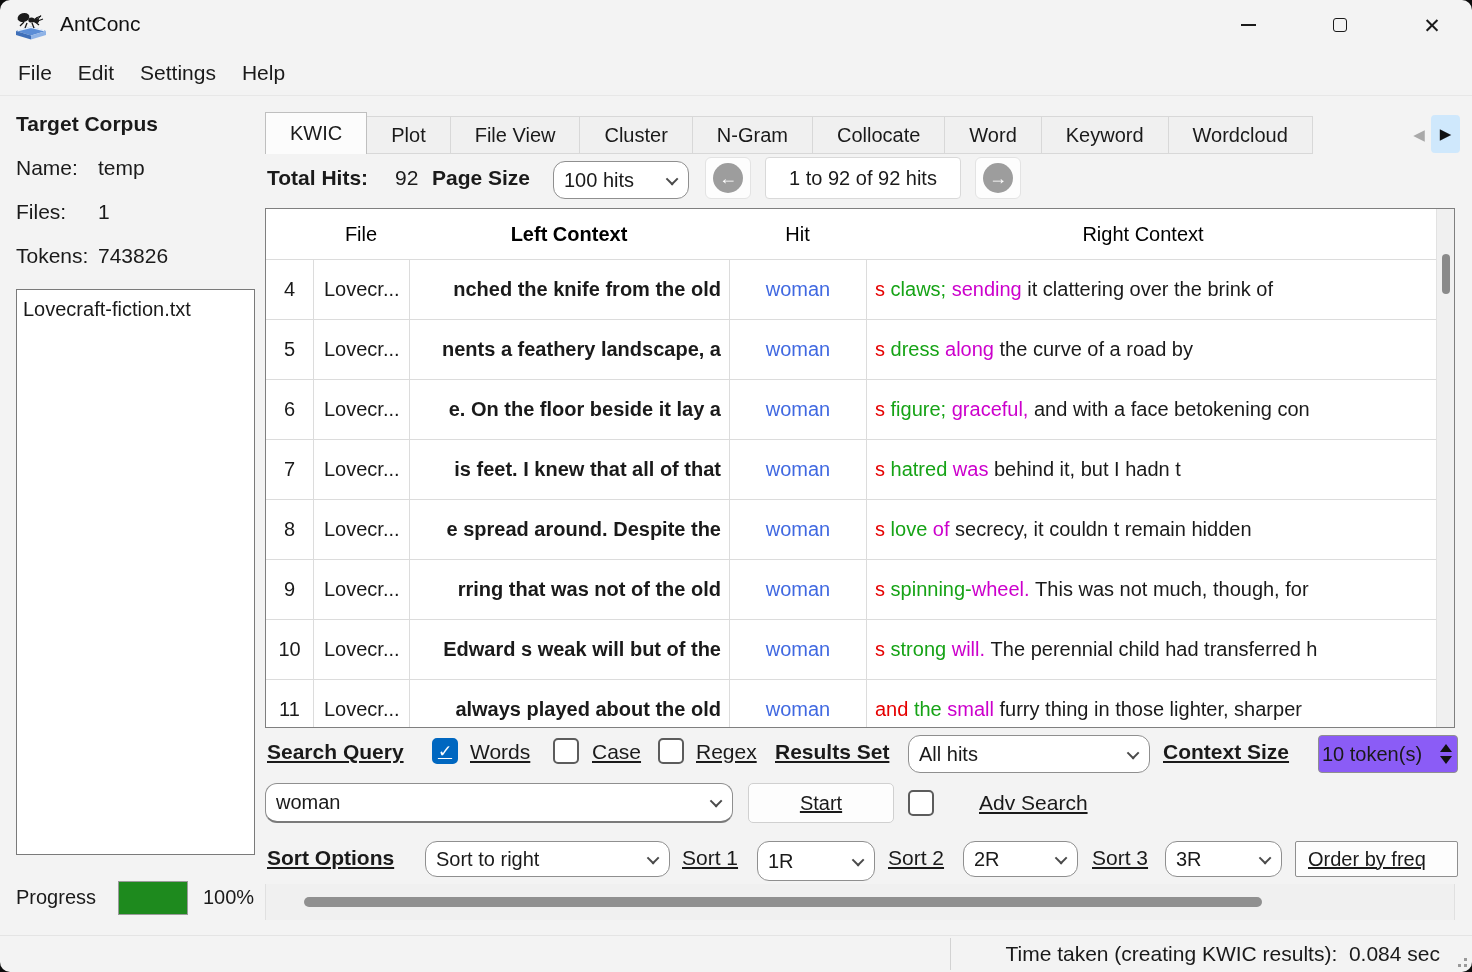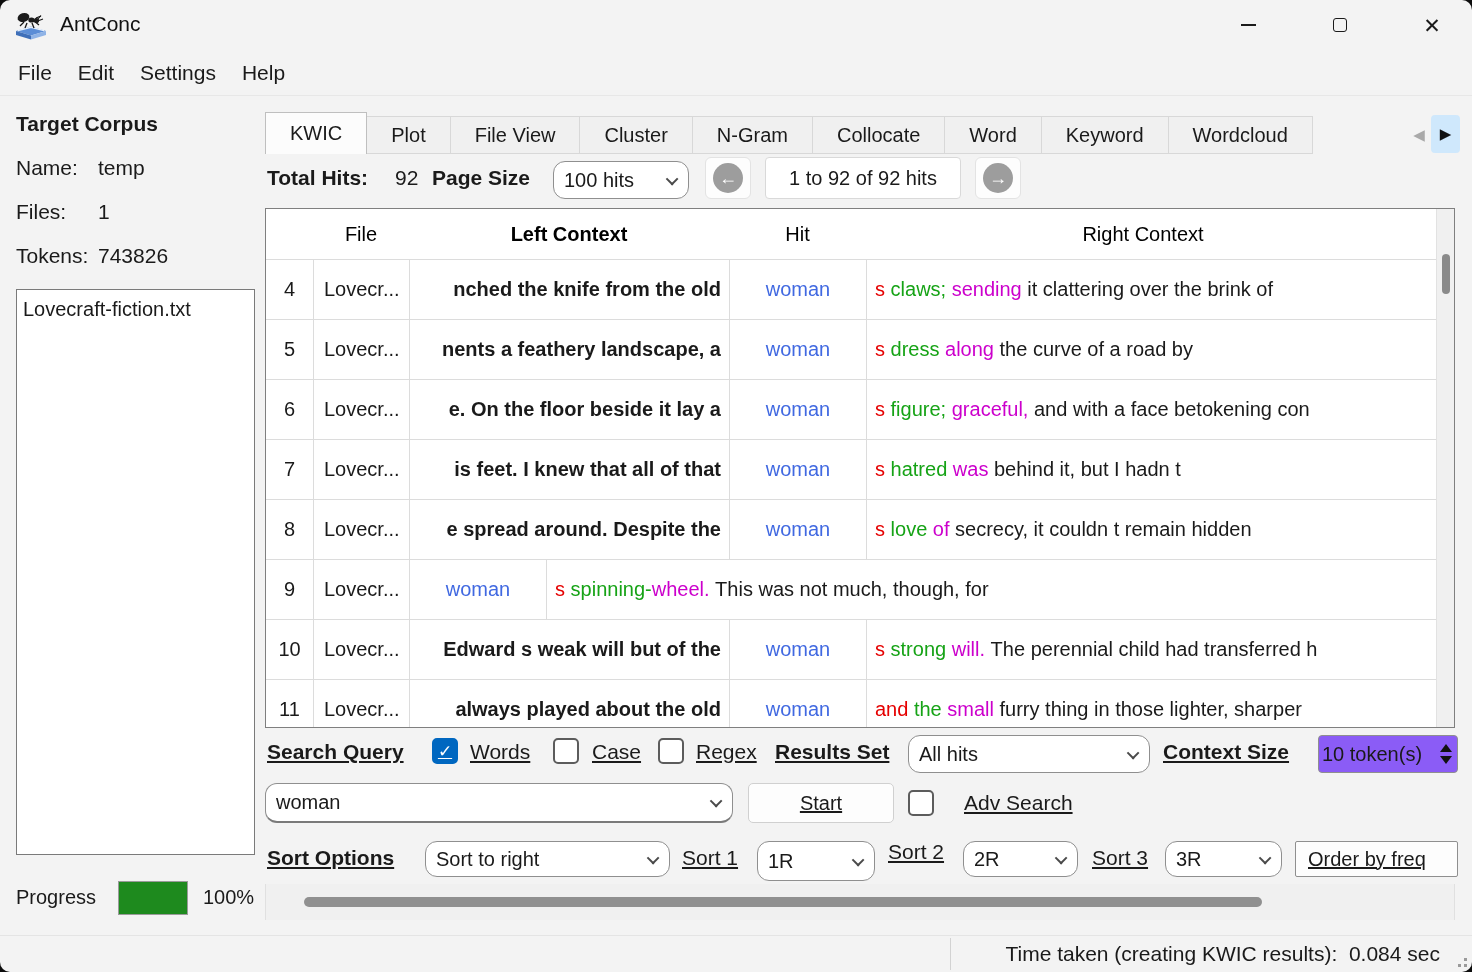--- a/index.html
+++ b/index.html
@@ -251,20 +251,21 @@
           <div class="c-right">
             <span class="seg-red">s </span>
             <span class="seg-green">love </span>
             <span class="seg-magenta">of </span>
             <span class="seg-black">secrecy, it couldn t remain hidden</span>
           </div>
         </div>
         <div class="trow">
           <div class="c-num">9</div>
           <div class="c-file">Lovecr...</div>
+          <div class="c-left">rring that was not of the old</div>
           <div class="c-hit">woman</div>
           <div class="c-right">
             <span class="seg-red">s </span>
             <span class="seg-green">spinning-</span>
             <span class="seg-magenta">wheel. </span>
             <span class="seg-black">This was not much, though, for</span>
           </div>
         </div>
         <div class="trow">
           <div class="c-num">10</div>
@@ -314,33 +315,33 @@
     </div>
   </div>
 
   <div class="srow" style="top:783px; height:44px">
     <div class="combo query-combo" style="left:0; top:0; width:468px; height:40px">
       <span class="ctext">woman</span>
       <span class="chev"></span>
     </div>
     <div class="btn abs" style="left:483px; top:0; width:146px; height:40px">Start</div>
     <span class="cb abs" style="left:643px; top:7px"></span>
-    <span class="abs" style="left:699px; top:8px">Adv Search</span>
+    <span class="abs" style="left:714px; top:8px">Adv Search</span>
   </div>
 
   <div class="srow" style="top:840px; height:40px">
     <span class="abs bold" style="left:2px; top:6px">Sort Options</span>
     <div class="combo" style="left:160px; top:1px; width:245px; height:36px">
       <span class="ctext">Sort to right</span>
       <span class="chev"></span>
     </div>
     <span id="sort-selects"><span class="abs" style="left: 417px; top: 6px;">Sort 1</span><div class="combo" style="left: 492px; top: 1px; width: 118px; height: 40px; justify-content: flex-end;">
           <span class="ctext">1R</span>
           <span class="chev"></span>
-        </div><span class="abs" style="left: 623px; top: 0;">Sort 2</span><div class="combo" style="left: 698px; top: 1px; width: 115px; height: 36px;">
+        </div><span class="abs" style="left: 623px; top: 6px;">Sort 2</span><div class="combo" style="left: 698px; top: 1px; width: 115px; height: 36px;">
           <span class="ctext">2R</span>
           <span class="chev"></span>
         </div><span class="abs" style="left: 827px; top: 6px;">Sort 3</span><div class="combo" style="left: 900px; top: 1px; width: 117px; height: 36px;">
           <span class="ctext">3R</span>
           <span class="chev"></span>
         </div></span>
     <div class="btn abs" style="left:1030px; top:1px; width:163px; height:36px; justify-content:flex-start; padding-left:12px; border-color:#8f8f8f; border-radius:2px">Order by freq</div>
   </div>
 
   <div class="hscroll">

